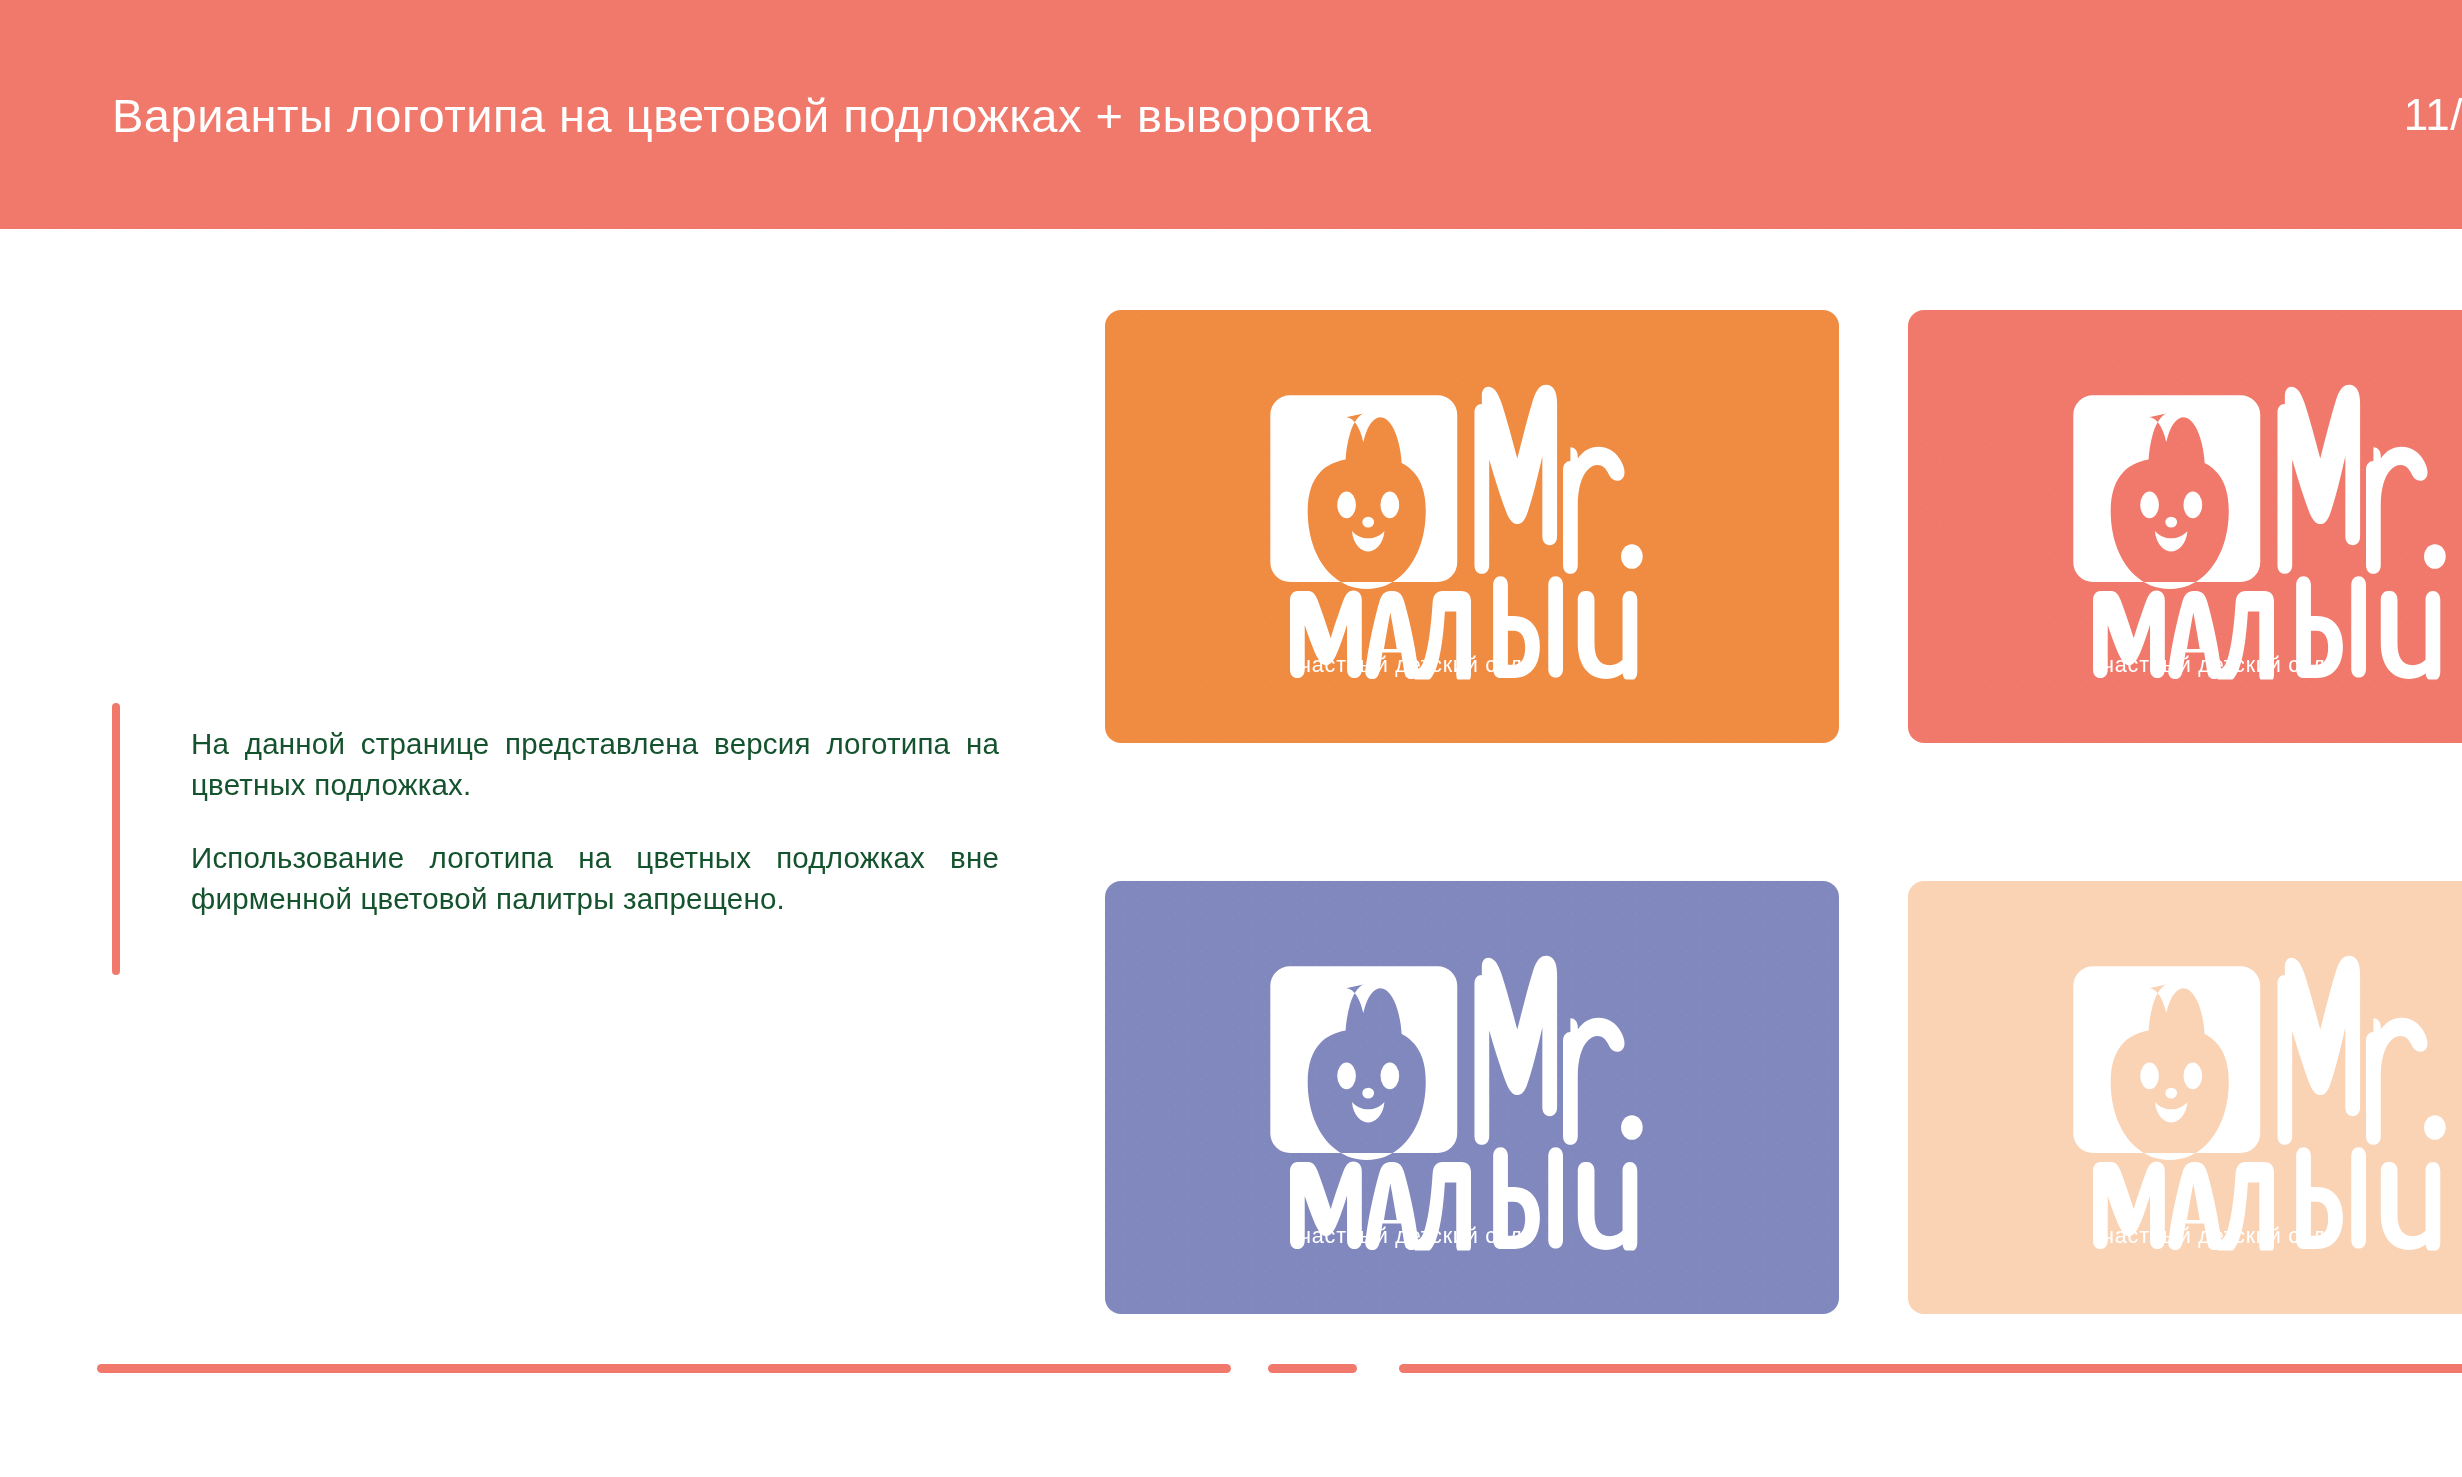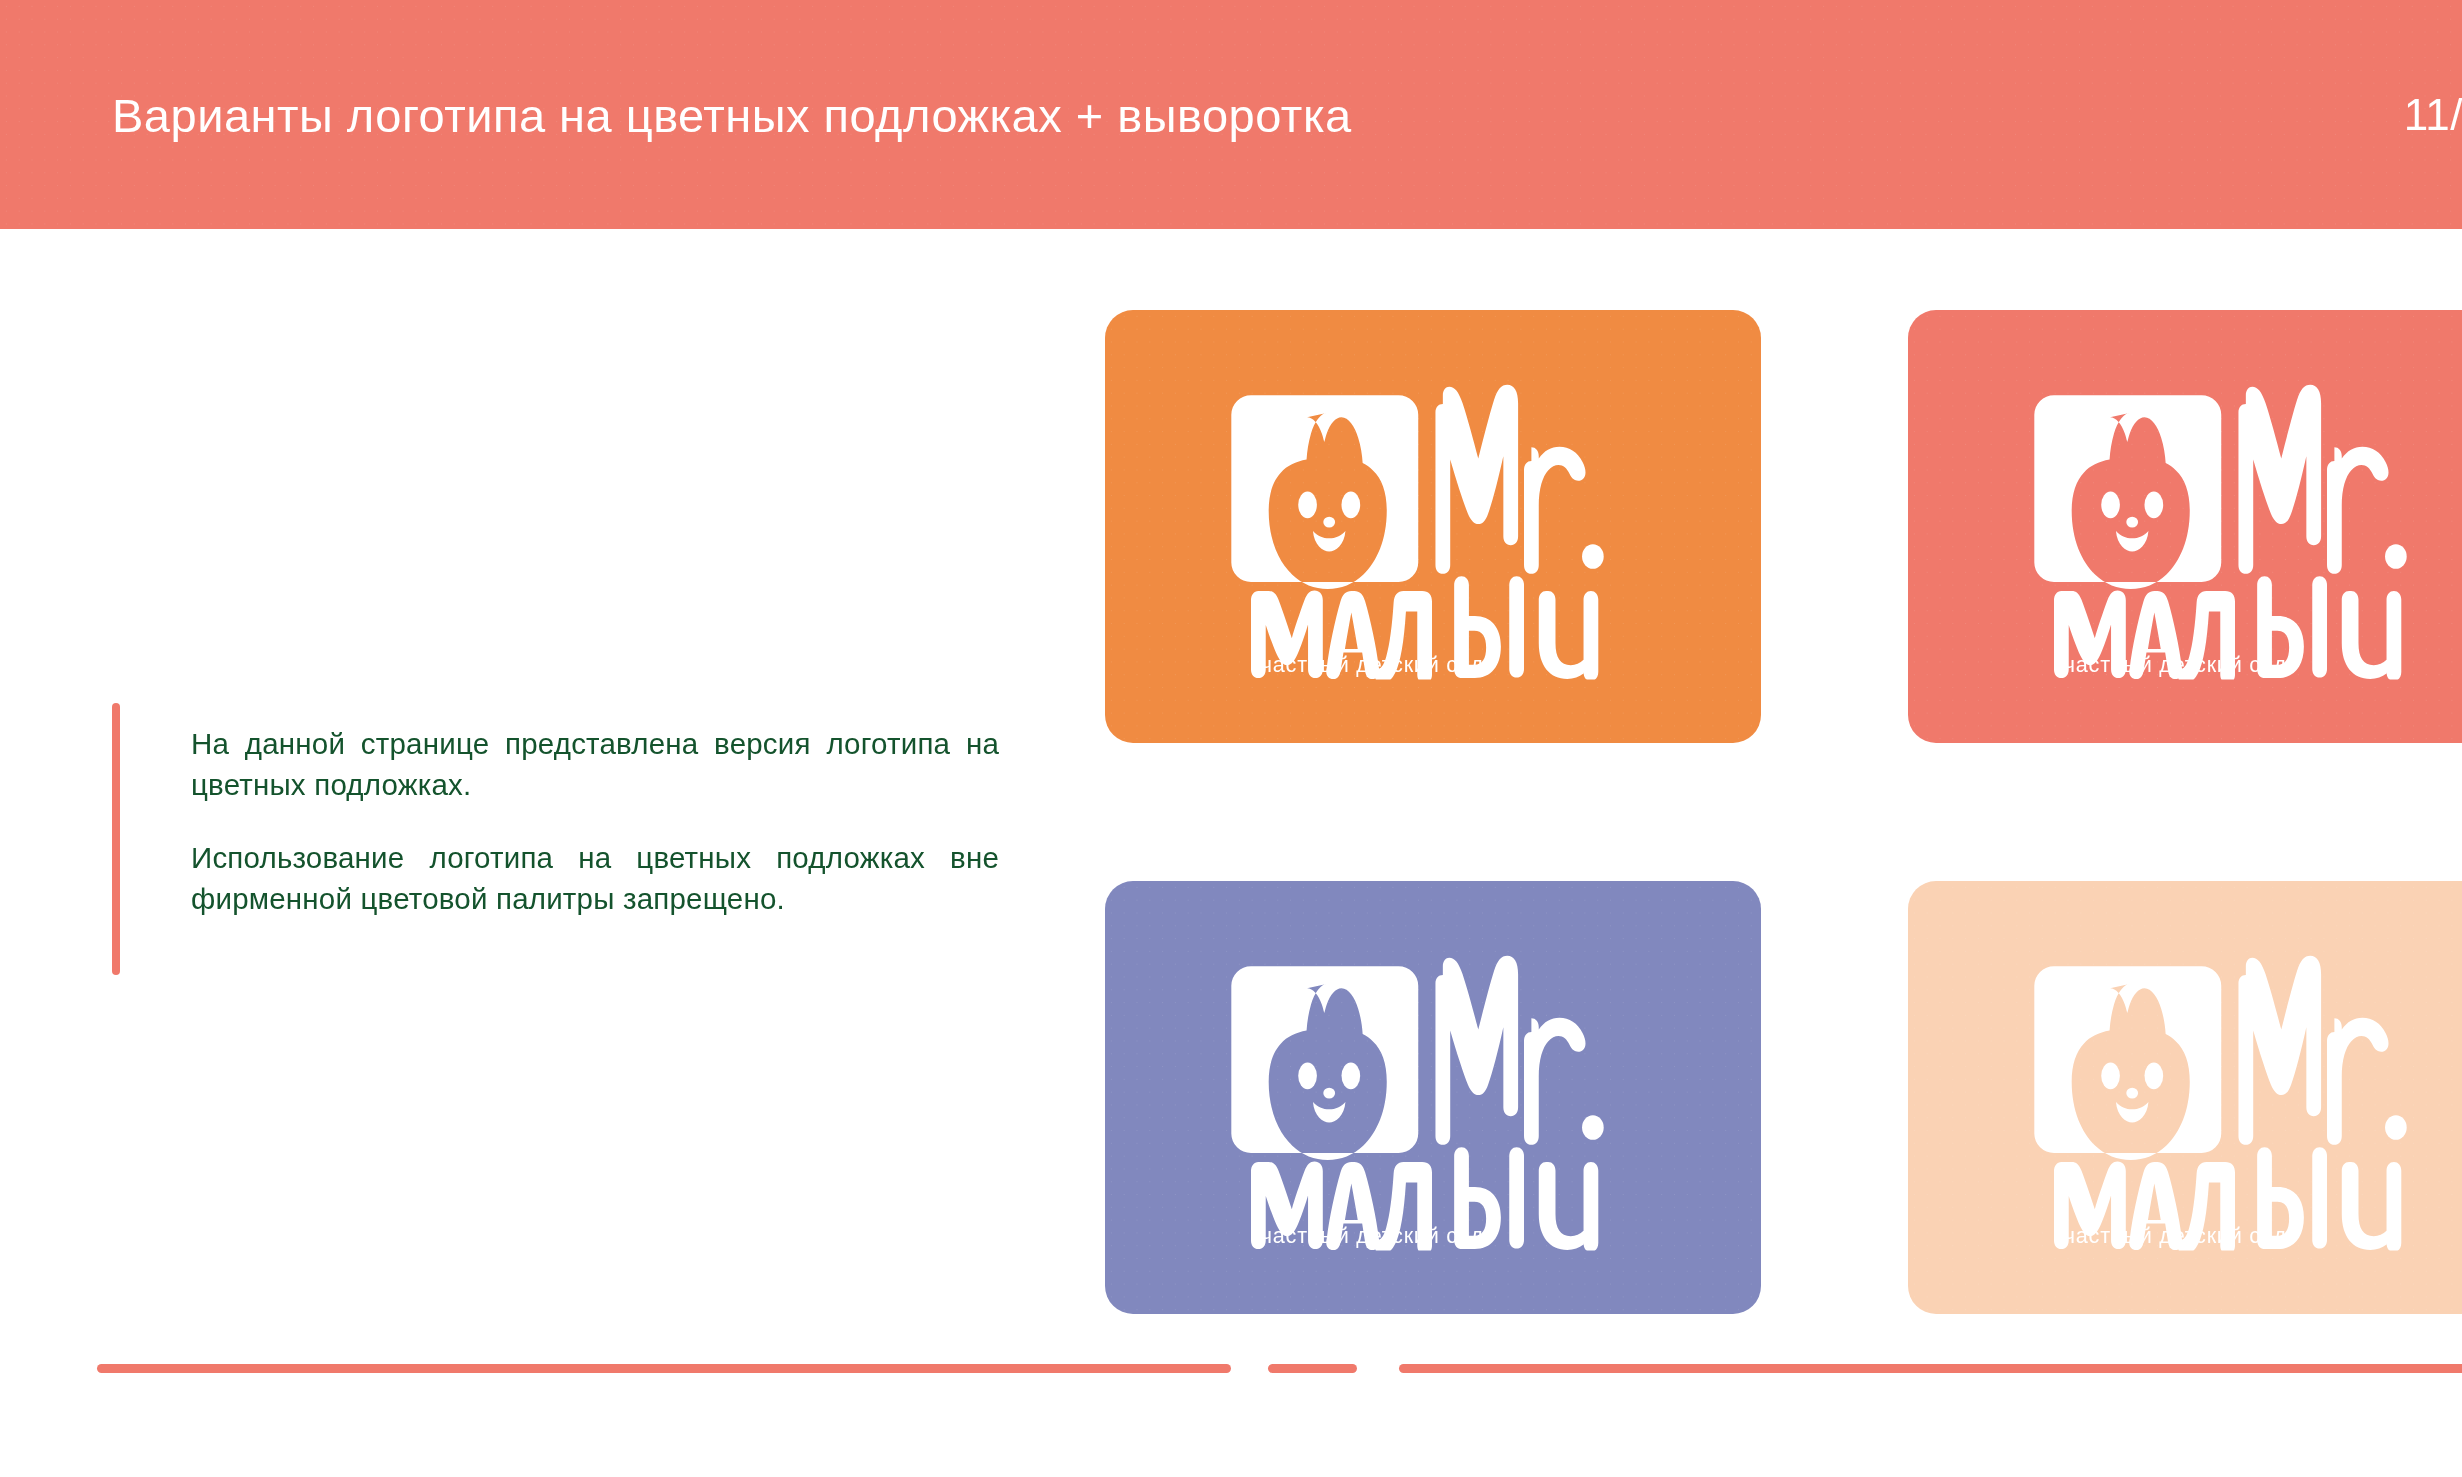--- a/index.html
+++ b/index.html
@@ -55,21 +55,21 @@
     letter-spacing:0.2px;
   }
   .copy-para:last-child{margin-bottom:0;}
 
   
   .grid{
     position:absolute;left:1105px;top:310px;
     width:1409px;height:1005px;
   }
   .card{
-    position:absolute;width:656px;height:433px;border-radius:28px;
+    position:absolute;width:734px;height:433px;border-radius:16px;
     overflow:hidden;
   }
   .card .dots{
     position:absolute;inset:0;
     background-image:radial-gradient(circle, rgba(255,255,255,.11) 0.8px, transparent 0.8px);
     background-size:12.8px 12.8px;
   }
   .card-1{left:0;top:0;background:#f08b42;}
   .card-2{left:803px;top:0;background:#f0796b;}
   .card-3{left:0;top:571px;background:#8188be;}
@@ -89,21 +89,21 @@
   }
   .rule-left{left:97px;top:1364px;width:1134px;}
   .rule-dash{left:1268px;top:1364px;width:89px;}
   .rule-right{left:1399px;top:1364px;width:1133px;}
 </style>
 </head>
 <body>
 
 <div class="header">
   <div class="dots"></div>
-  <div class="header-title">Варианты логотипа на цветных подложках + выворотка</div>
+  <div class="header-title">Варианты логотипа на цветовой подложках + выворотка</div>
   <div class="header-page">11/32</div>
 </div>
 
 <div class="accent-bar"></div>
 <div class="copy-block">
   <p class="copy-para">На данной странице представлена версия логотипа на цветных подложках.</p>
   <p class="copy-para">Использование логотипа на цветных подложках вне фирменной цветовой палитры запрещено.</p>
 </div>
 
 <div class="grid">

